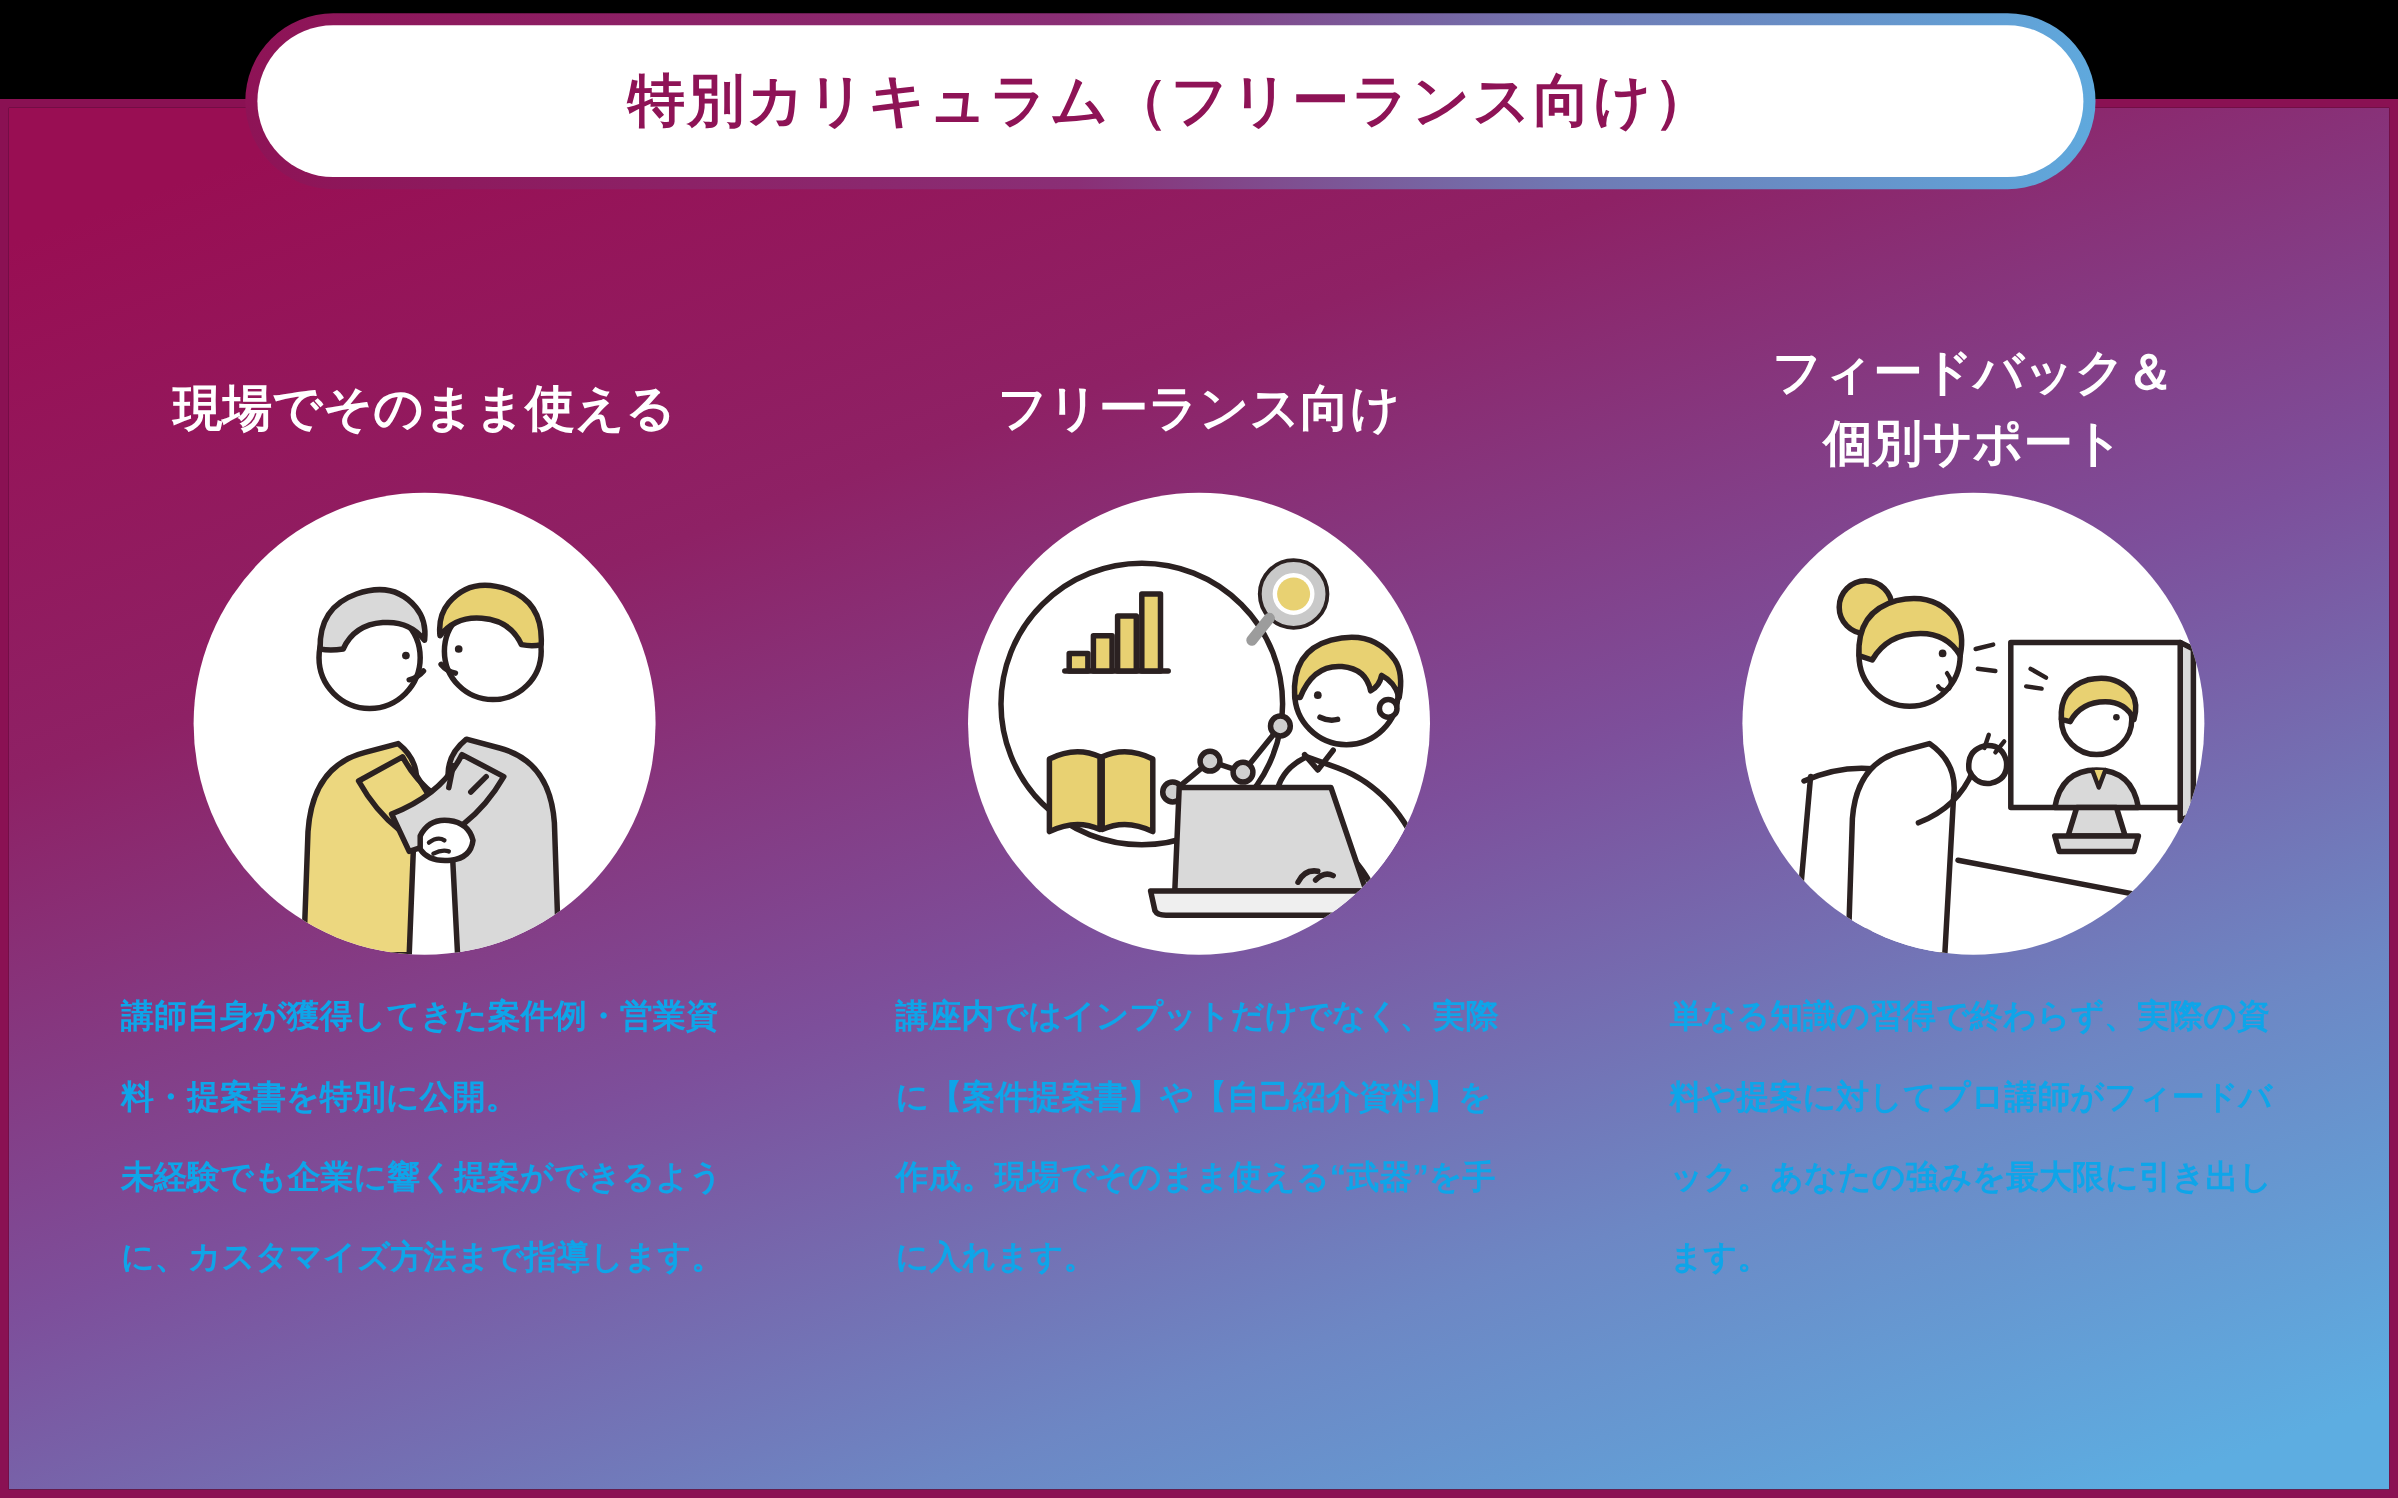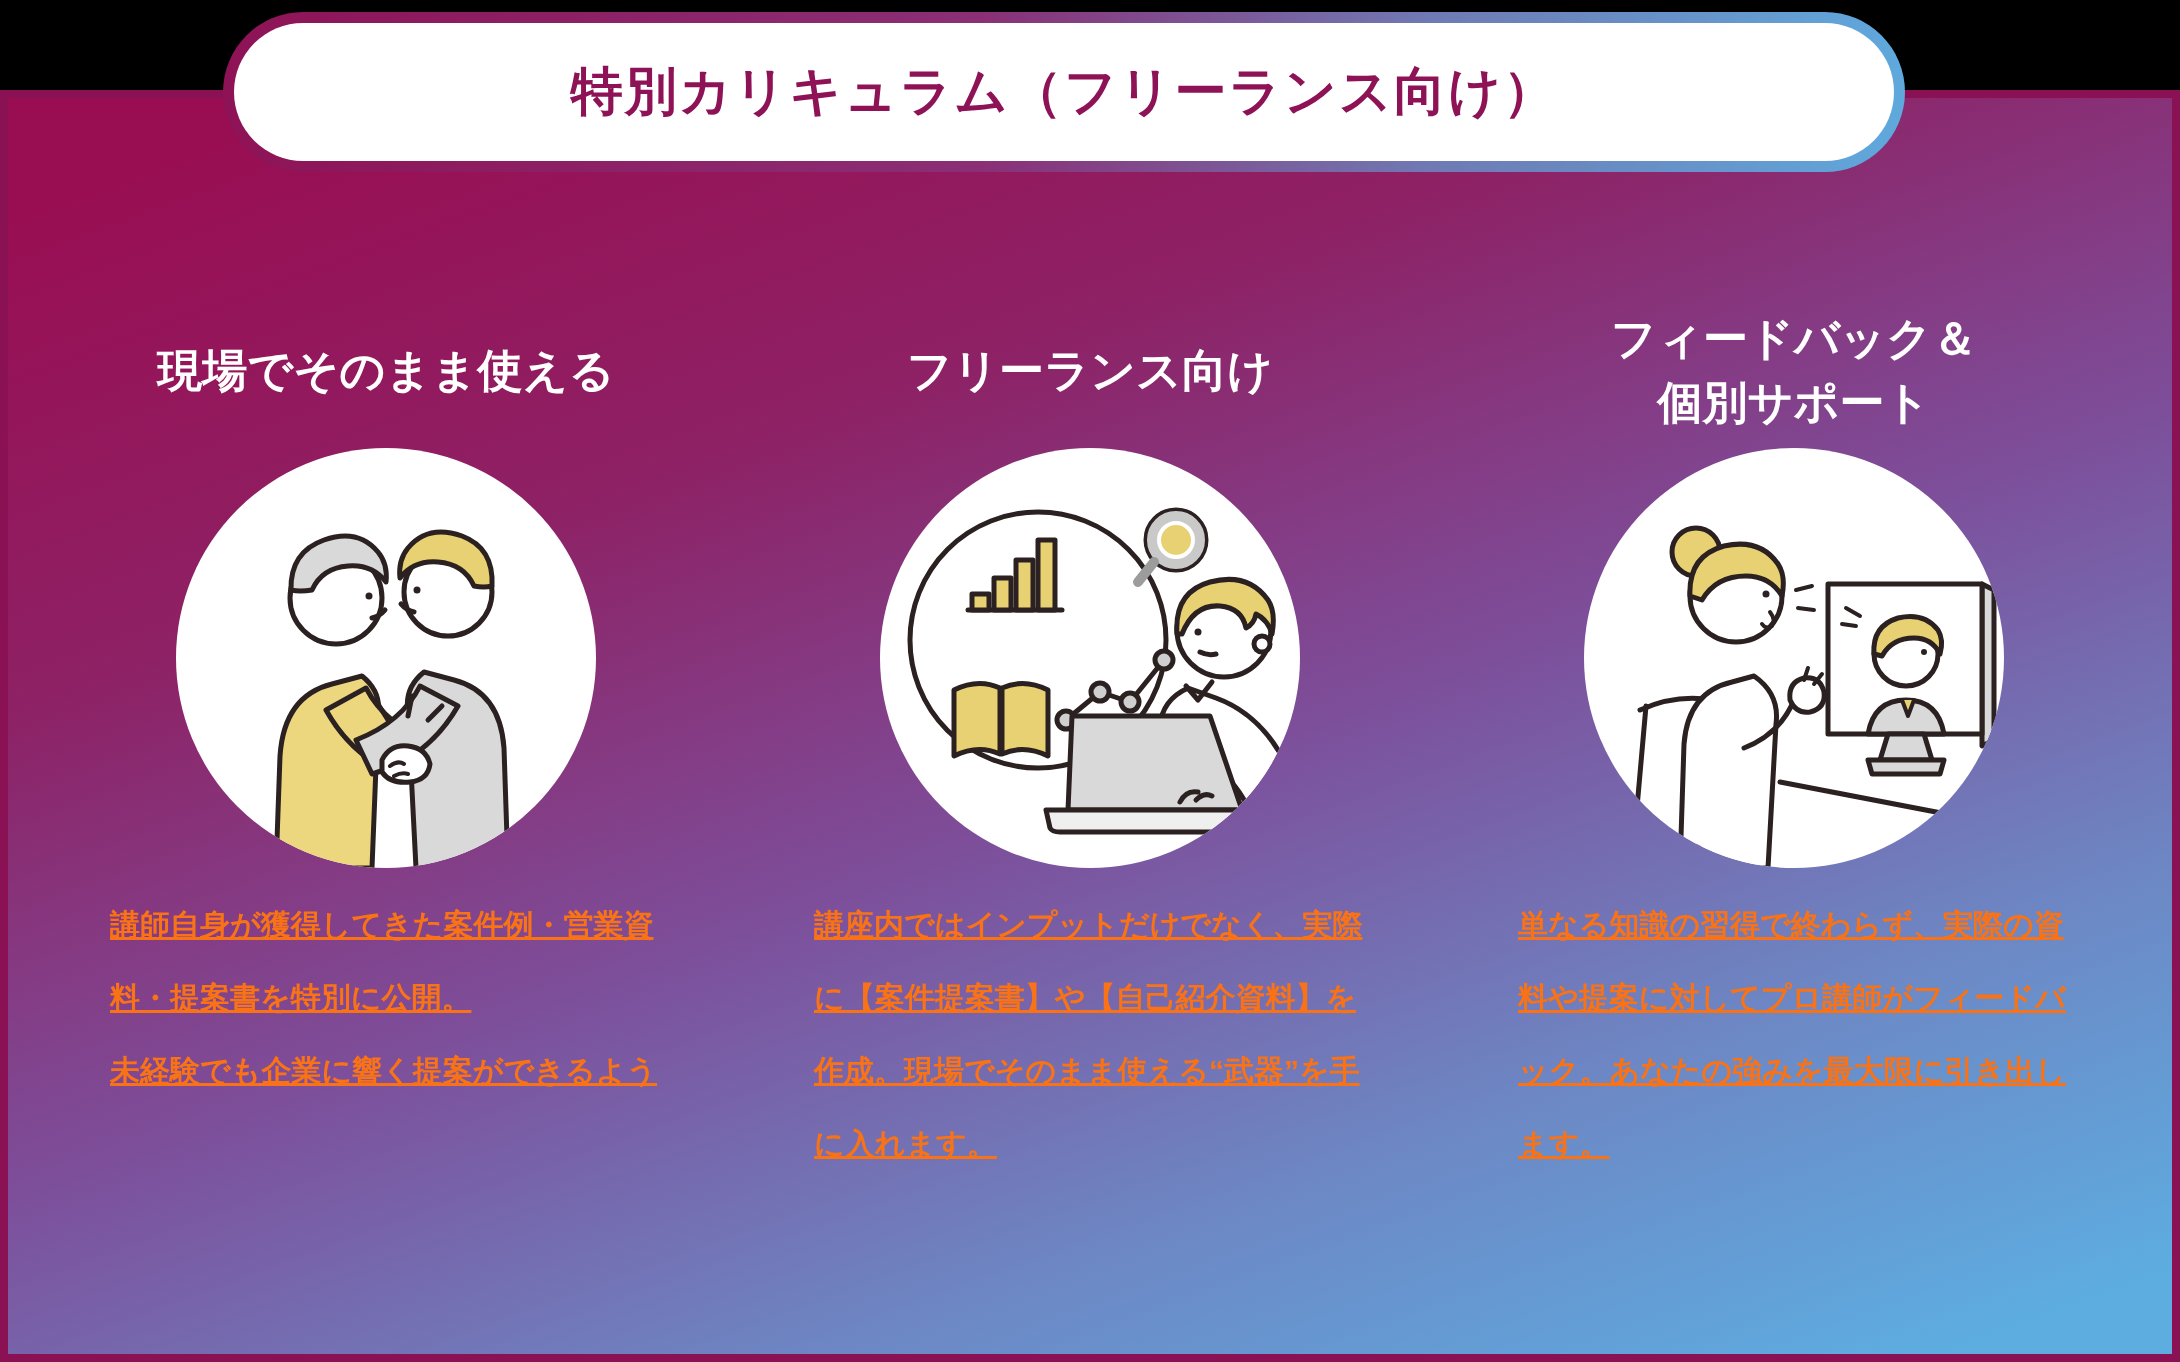--- a/index.html
+++ b/index.html
@@ -36,21 +36,21 @@
     height:146px;margin:0;display:flex;flex-direction:column;justify-content:center;align-items:center;
     font-size:45px;line-height:64px;font-weight:bold;color:#ffffff;text-align:center;white-space:nowrap;
   }
   .circle{
     width:420px;height:420px;margin:4px auto 0;border-radius:50%;background:#ffffff;
     overflow:hidden;display:flex;align-items:center;justify-content:center;
   }
   .circle svg{width:420px;height:420px;display:block;}
   .col-body{margin-top:20px;}
   .body-line{
-    font-size:30px;line-height:73px;font-weight:bold;color:#f97316;white-space:nowrap;text-decoration:underline;
+    font-size:30px;line-height:73px;font-weight:bold;color:#0ea5e9;white-space:nowrap;
   }
 </style>
 </head>
 <body>
 
 <div class="canvas">
 
   <div class="title-pill">
     <div class="title-pill-inner">
       <span class="title-text">特別カリキュラム（フリーランス向け）</span>
@@ -84,20 +84,21 @@
             <path d="M206,312 Q214,296 232,298 Q250,300 254,316 Q252,332 234,334 Q214,336 206,324 Z" fill="#ffffff"></path>
             <path d="M214,318 q8,-6 14,-2 M218,328 q8,-4 14,-2" fill="none" stroke-width="4"></path>
             <path d="M232,268 l4,-20 M252,272 l14,-14 M212,272 l-10,-16" fill="none"></path>
           </g>
         </svg>
       </div>
       <div class="col-body">
         <div class="body-line">講師自身が獲得してきた案件例・営業資</div>
         <div class="body-line">料・提案書を特別に公開。</div>
         <div class="body-line">未経験でも企業に響く提案ができるよう</div>
+        <div class="body-line">に、カスタマイズ方法まで指導します。</div>
       </div>
     </section>
 
     <section class="col">
       <h2 class="heading">
         <div>フリーランス向け</div>
         <div></div>
       </h2>
       <div class="circle">
         <svg viewBox="0 0 420 420">

